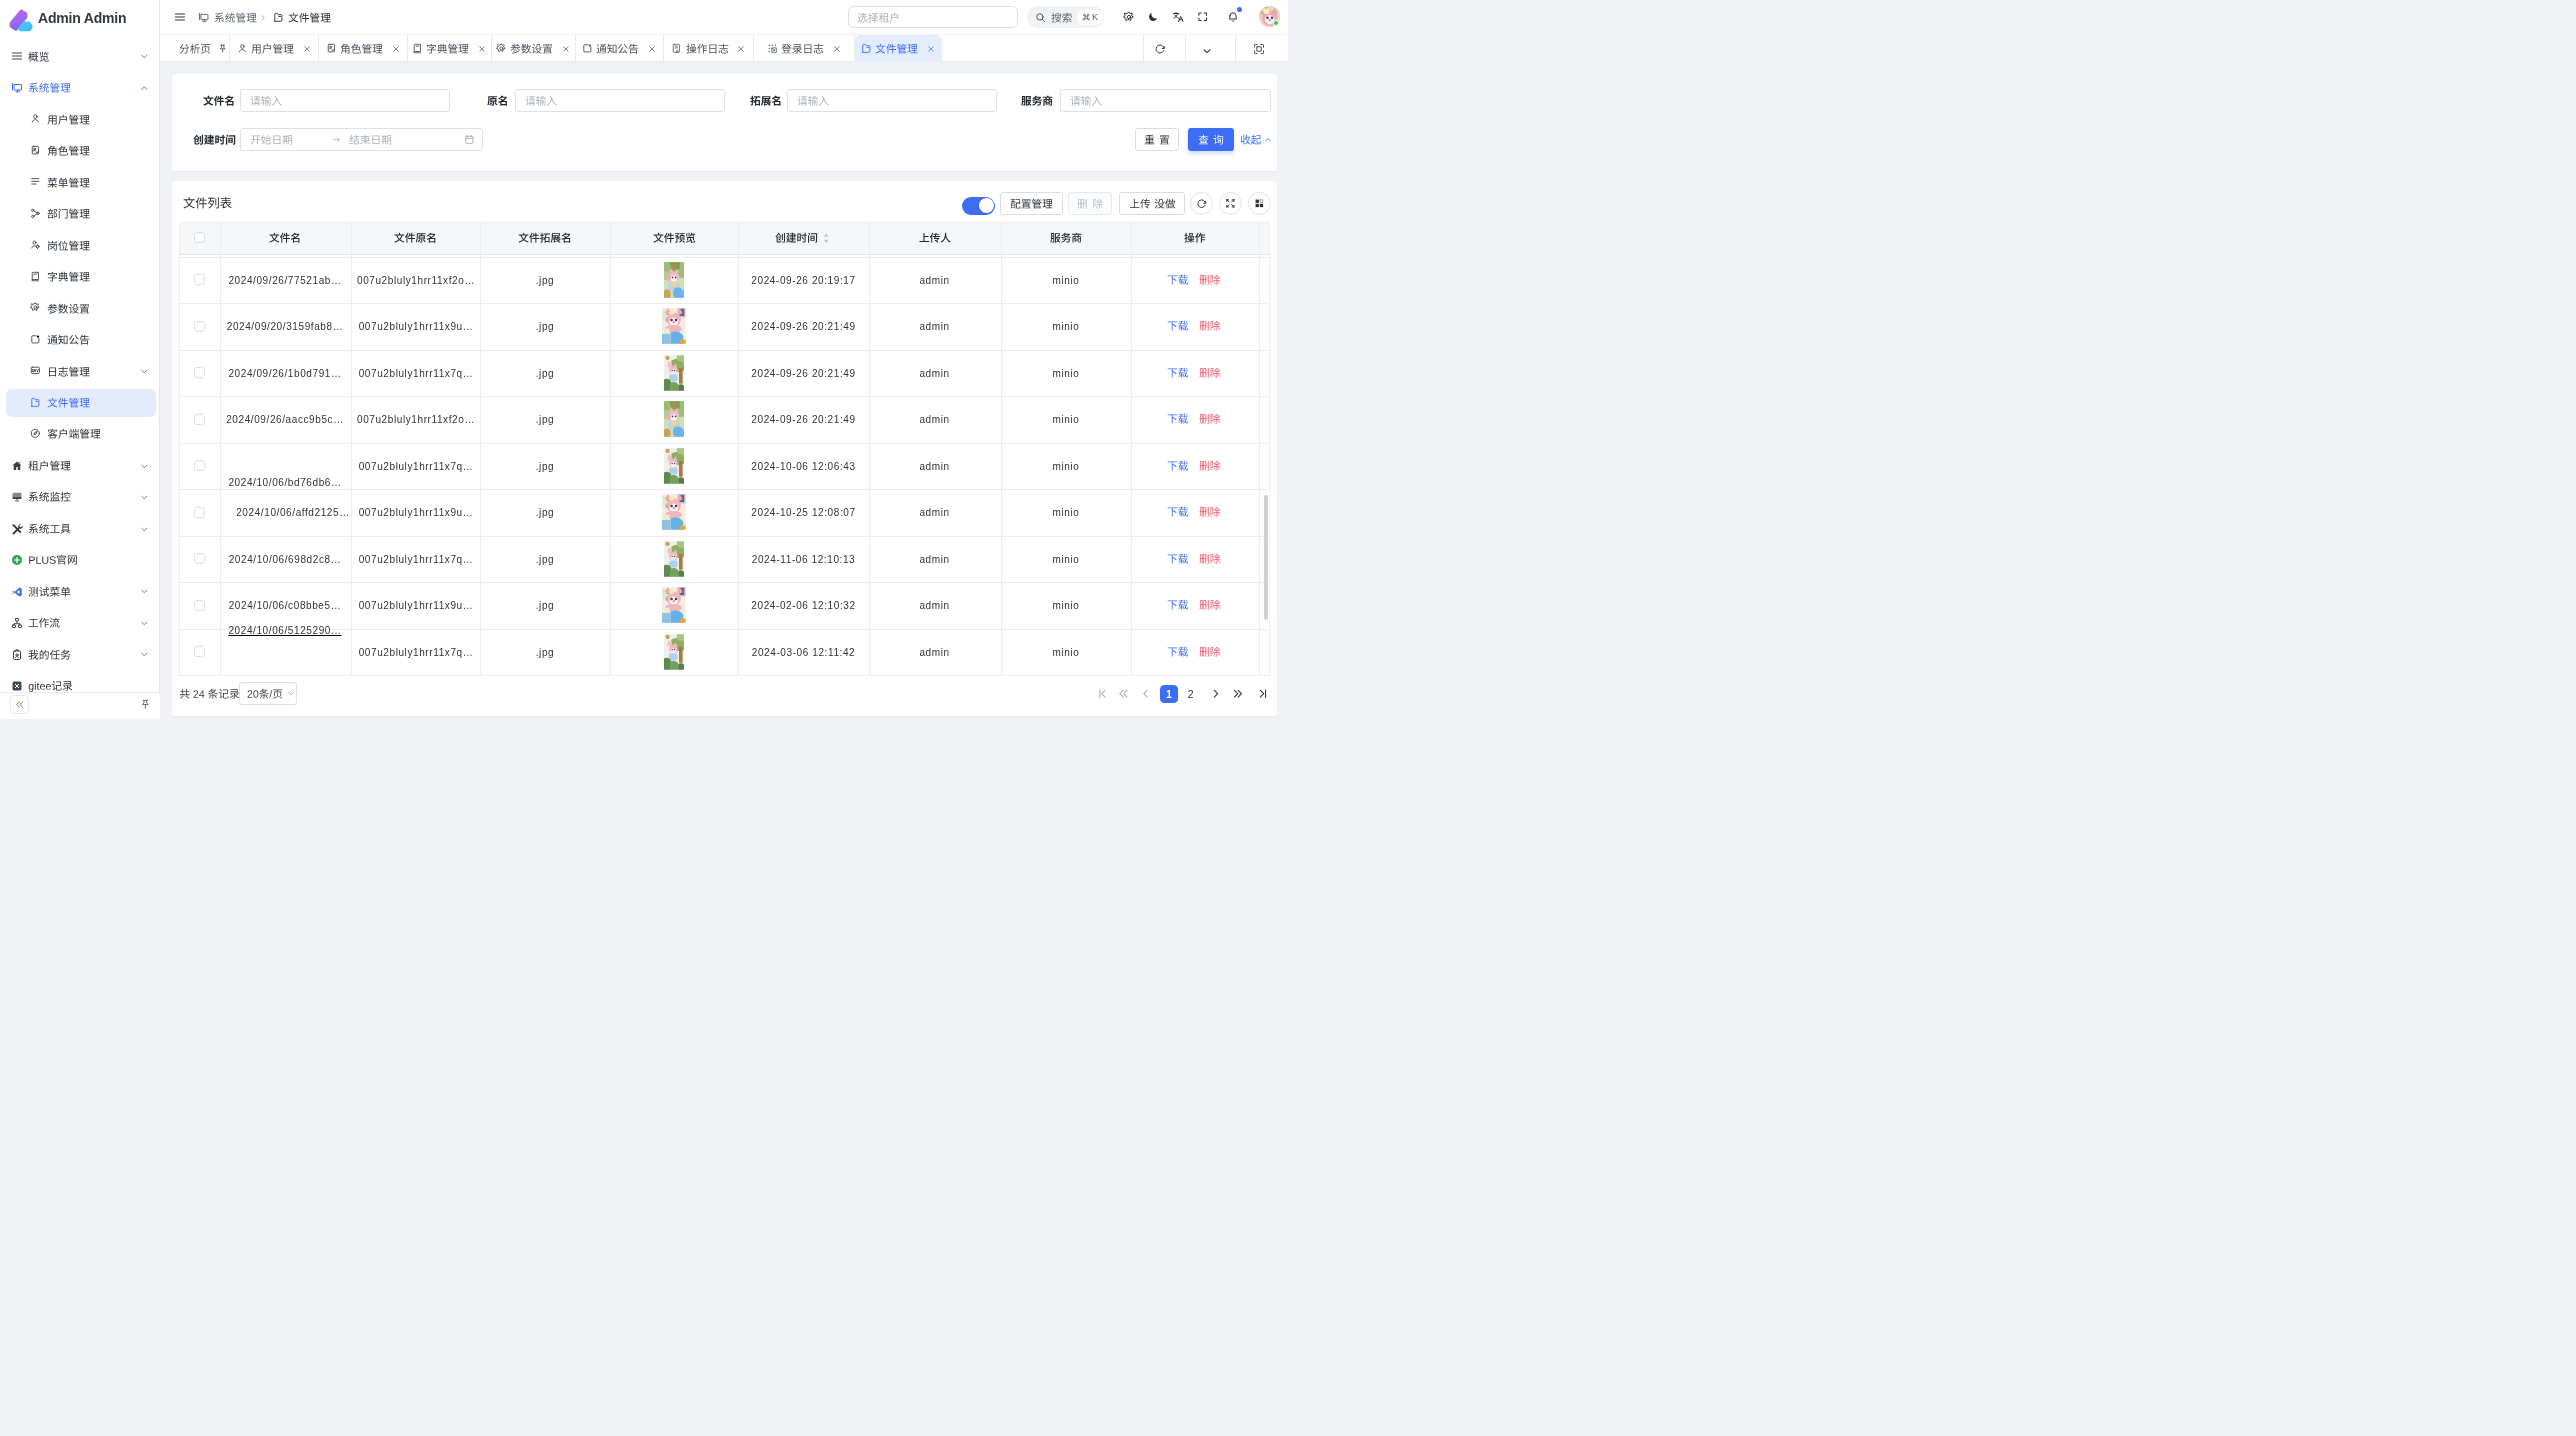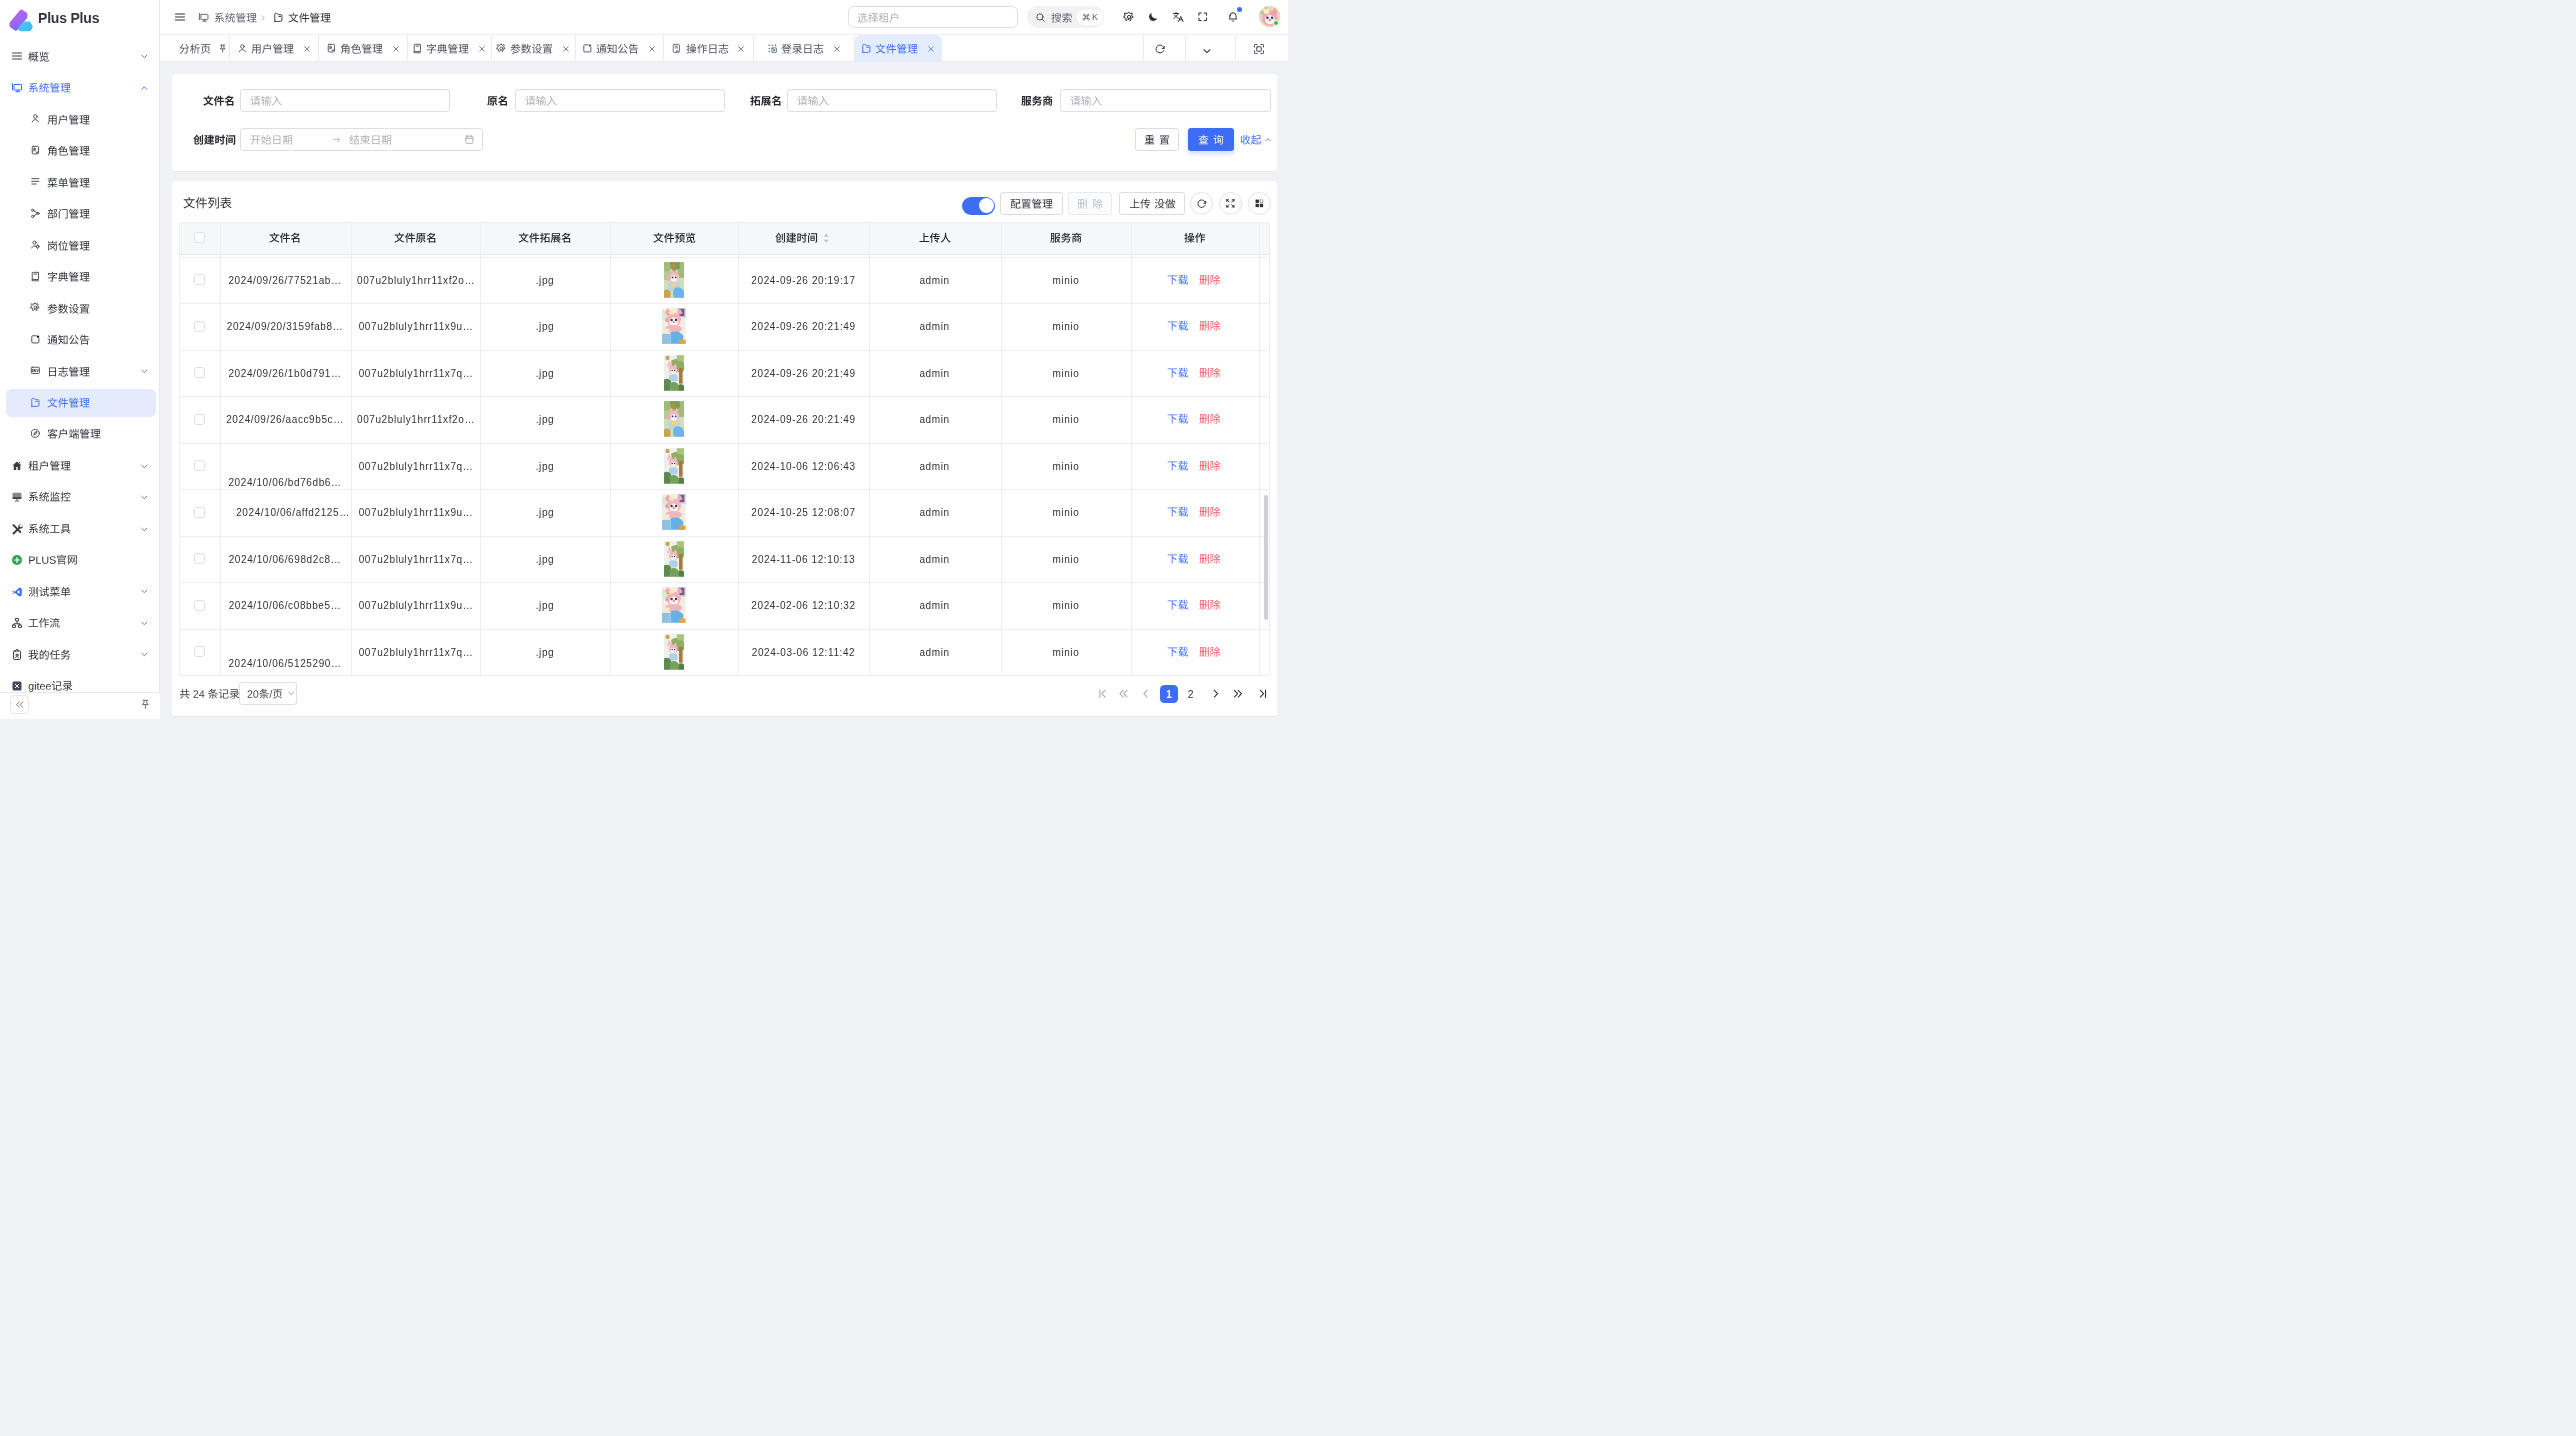--- a/index.html
+++ b/index.html
@@ -21,21 +21,21 @@
         </linearGradient>
         <linearGradient id="lgB" x1="0" y1="0" x2="1" y2="1">
           <stop offset="0" stop-color="#54cbf8"></stop>
           <stop offset="1" stop-color="#3eb5f4"></stop>
         </linearGradient>
       </defs>
       <path d="M17.8 0.6 L24.2 4.3 Q25.8 5.2 25.8 7v4.4 L12 30.3 Q10.8 31.2 9.2 30.3 L2.8 26.6 Q1.2 25.7 1.2 23.9 L1.2 19.5 L15 1.2 Q16.2 -0.3 17.8 0.6 Z" fill="url(#lgA)" transform="rotate(3 13 15)"></path>
       <path d="M20.6 17.4 h9.2 L33.4 23.8 Q34 25 33.2 26.3 L31 30 Q30.2 31.3 28.6 31.3 h-12.4 Q14.6 31.3 14 30 L12.6 27.3 Z" fill="url(#lgB)"></path>
     </svg>
   </div>
-<div class="abs" style="left:38px;top:9.7px;font-size:14px;font-weight:bold;color:#32363e;letter-spacing:-0.2px;font-family:'Liberation Sans'">Plus Plus</div>
+<div class="abs" style="left:38px;top:9.7px;font-size:14px;font-weight:bold;color:#32363e;letter-spacing:-0.2px;font-family:'Liberation Sans'">Admin Admin</div>
 <div class="abs" style="left:10.7px;top:50px">
     <svg class="" width="12" height="12" viewBox="0 0 24 24" fill="none" stroke="#3c4049" stroke-width="2" stroke-linecap="round" stroke-linejoin="round">
       <path d="M3 6h18M3 12h18M3 18h18"></path>
     </svg>
   </div>
 <div class="abs" style="left:28px;top:49px;">
     <svg class="zt " width="21.5" height="15.7" style="width:21.5px;height:15.7px" viewBox="0 0 30 22">
       <g fill="#2d3139" transform="translate(0,16.48) scale(0.01500,-0.01500)">
         <use href="#g0" x="0"></use>
         <use href="#g1" x="1000"></use>
@@ -1524,21 +1524,21 @@
   </div>
 <div class="abs" style="left:1199px;top:597px;">
     <svg class="zt " width="21.5" height="15.7" style="width:21.5px;height:15.7px" viewBox="0 0 30 22">
       <g fill="#f2566a" transform="translate(0,16.48) scale(0.01500,-0.01500)">
         <use href="#g95" x="0"></use>
         <use href="#g96" x="1000"></use>
       </g>
     </svg>
   </div>
 <div class="abs" style="left:194px;top:646px;width:11.4px;height:11.4px;border:0.7px solid #dcdfe6;border-radius:2.9px;background:#fff"></div>
-<div class="abs flexc" style="left:220px;top:656px;width:130px;height:14.3px;">
+<div class="abs flexc" style="left:220px;top:623px;width:130px;height:14.3px;text-decoration:underline;">
     <span class="lat">2024/10/06/5125290…</span>
   </div>
 <div class="abs flexc" style="left:351px;top:645px;width:130px;height:14.3px;">
     <span class="lat">007u2bluly1hrr11x7q…</span>
   </div>
 <div class="abs flexc" style="left:480px;top:645px;width:130px;height:14.3px;">
     <span class="lat">.jpg</span>
   </div>
 <div class="abs" style="left:664px;top:634px">
     <svg width="20" height="36" viewBox="0 0 28 50">

